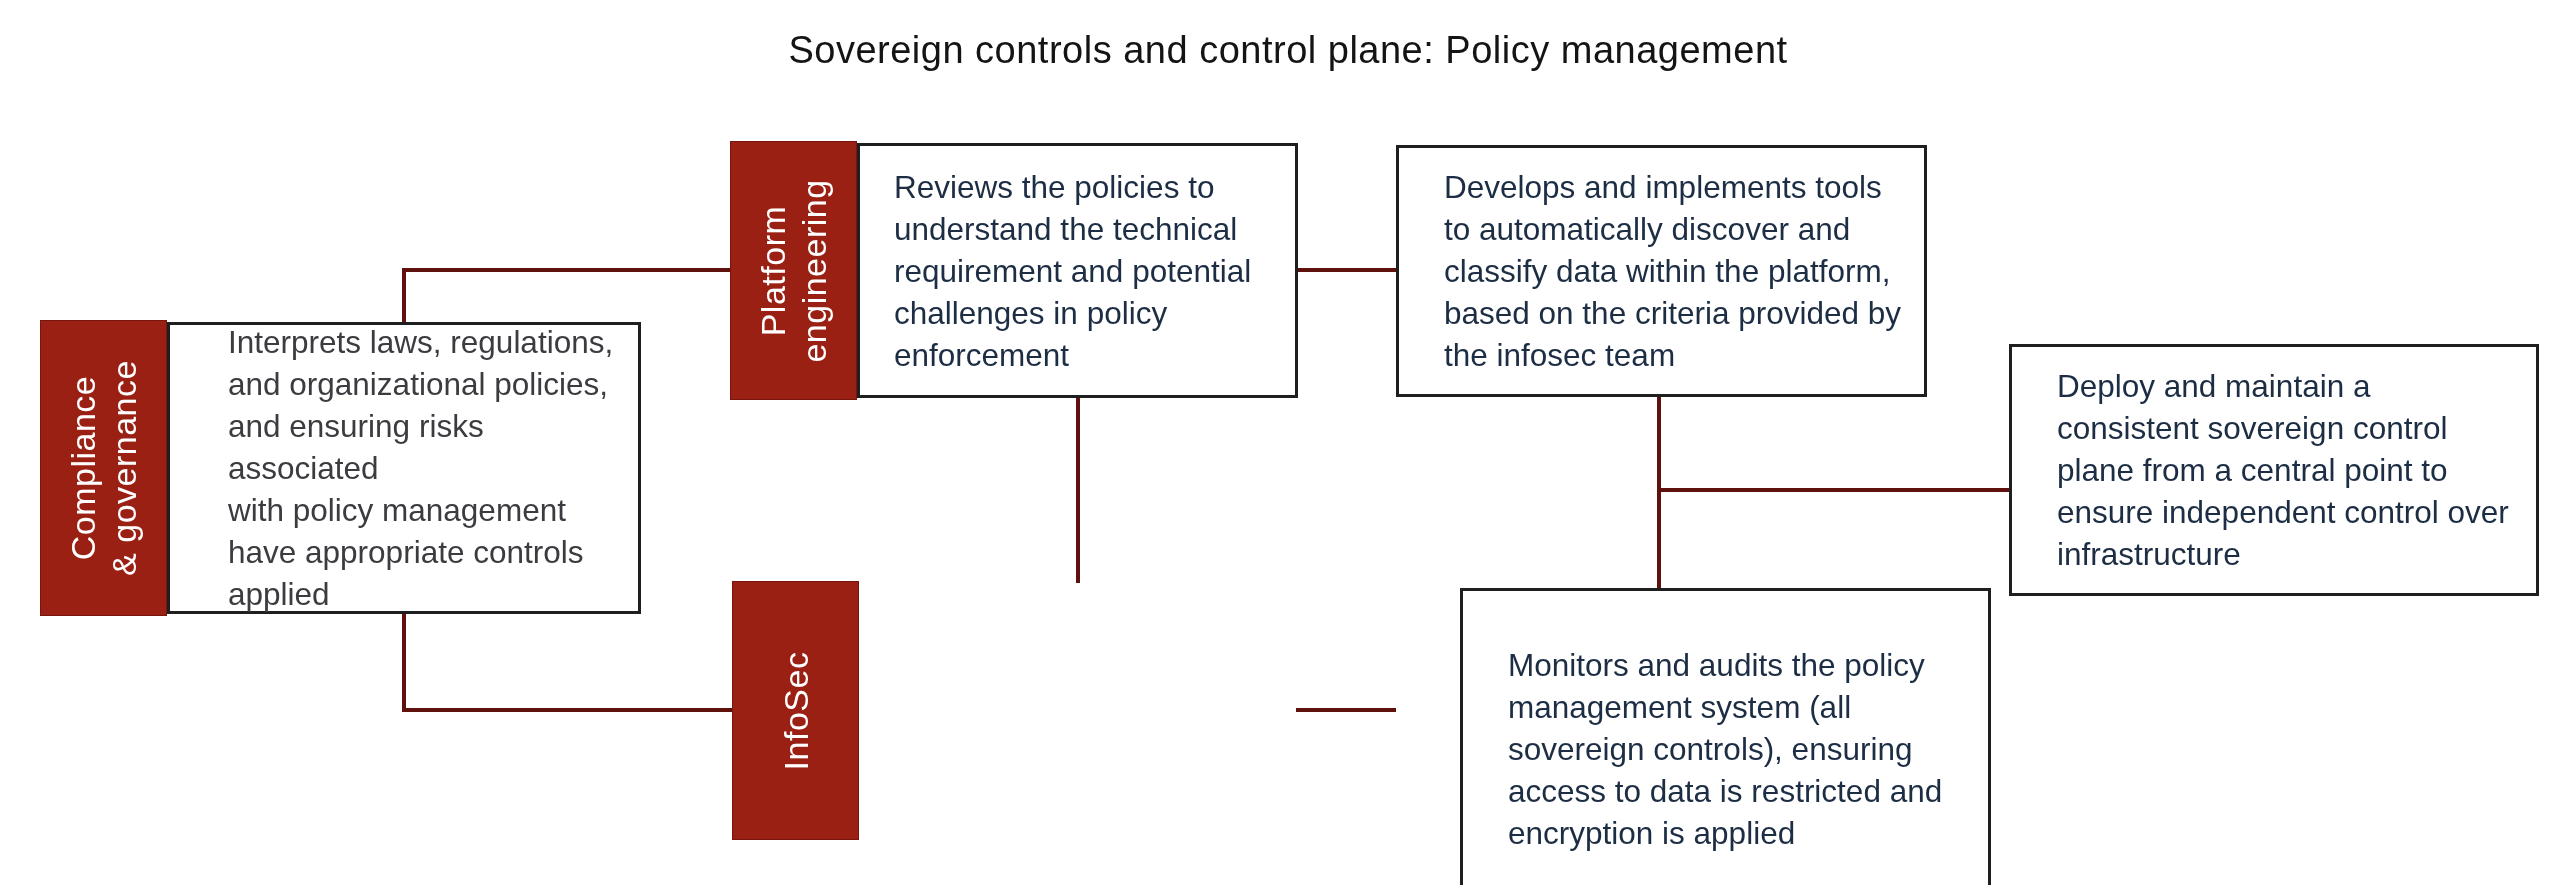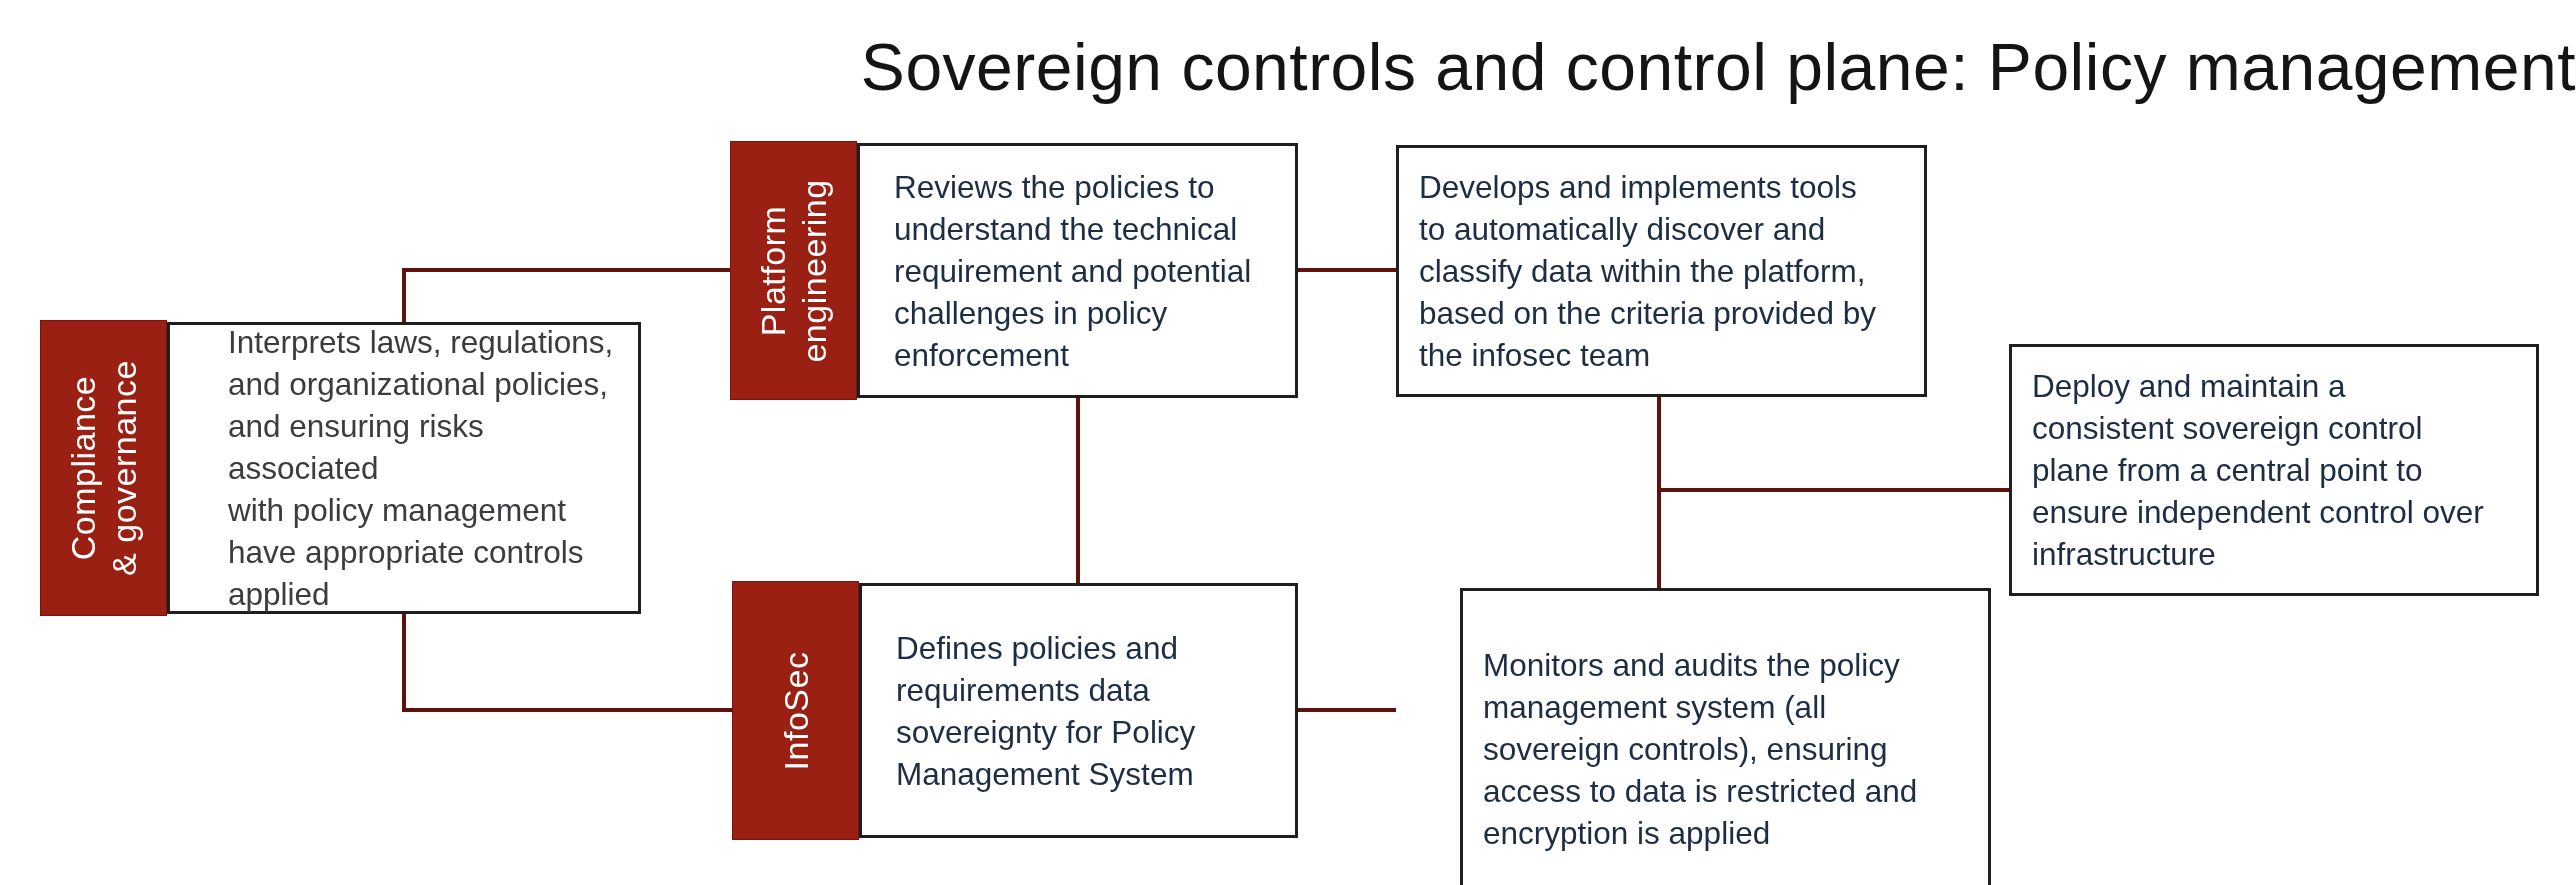--- a/index.html
+++ b/index.html
@@ -6,22 +6,22 @@
     --page-bg:#ffffff; --strip-red:#9a2014; --strip-border:#7a150e;
     --connector:#5e110d; --box-border:#1f1f1f; --box-bg:#ffffff;
     --body-text-navy:#1c2d44; --body-text-gray:#3b3b40;
     --strip-text:#ffffff; --title-text:#141414;
   }
   *{margin:0;padding:0;box-sizing:border-box;}
   html,body{background:var(--page-bg);}
   body{font-family:"Liberation Sans","DejaVu Sans",sans-serif;}
   .canvas{position:relative;width:2576px;height:885px;background:var(--page-bg);overflow:hidden;}
   .title{
-    position:absolute;left:0;top:29px;width:2576px;text-align:right;
-    font-size:66px;font-weight:400;letter-spacing:0.5px;color:var(--title-text);
+    position:absolute;left:0;top:29px;width:2576px;text-align:center;
+    font-size:38px;font-weight:400;letter-spacing:0.5px;color:var(--title-text);
   }
   .conn{position:absolute;background:var(--connector);z-index:1;}
   .box{position:absolute;z-index:2;}
   .panel{
     position:absolute;top:0;bottom:0;right:0;background:var(--box-bg);
     border:3.8px solid var(--box-border);
     display:flex;align-items:center;
   }
   .role .panel{left:127px;align-items:center;}
   .plain .panel{left:0;}
@@ -33,21 +33,21 @@
     position:absolute;left:50%;top:50%;
     transform:translate(-50%,-50%) rotate(-90deg);
     width:max-content;
     white-space:pre-line;text-align:center;
     color:var(--strip-text);font-size:34px;line-height:41px;letter-spacing:0.5px;
   }
   .body-text{
     white-space:pre-line;font-size:31.5px;line-height:42px;
     color:var(--body-text-navy);padding:9.5px 13.4px 9.5px 34px;
   }
-  .plain .body-text{padding-left:20px;}
+  .plain .body-text{padding-left:45px;}
   .body-text.gray{color:var(--body-text-gray);margin-left:24px;}
 </style>
 </head>
 <body>
 
 <div class="canvas">
 
   <h1 class="title">Sovereign controls and control plane: Policy management</h1>
 
   <div class="conn" style="left:402px;top:268px;width:3.8px;height:55px"></div>
@@ -96,26 +96,20 @@
 classify data within the platform,
 based on the criteria provided by
 the infosec team</p>
     </div>
   </div>
 
   <div class="box role" style="left:732px;top:583px;width:566px;height:255px">
     <div class="strip">
       <span class="strip-label">InfoSec</span>
     </div>
-    <div class="panel">
-      <p class="body-text">Defines policies and
-requirements data
-sovereignty for Policy
-Management System</p>
-    </div>
   </div>
 
   <div class="box plain" style="left:1460px;top:588px;width:531px;height:322px">
     <div class="panel">
       <p class="body-text">Monitors and audits the policy
 management system (all
 sovereign controls), ensuring
 access to data is restricted and
 encryption is applied</p>
     </div>

